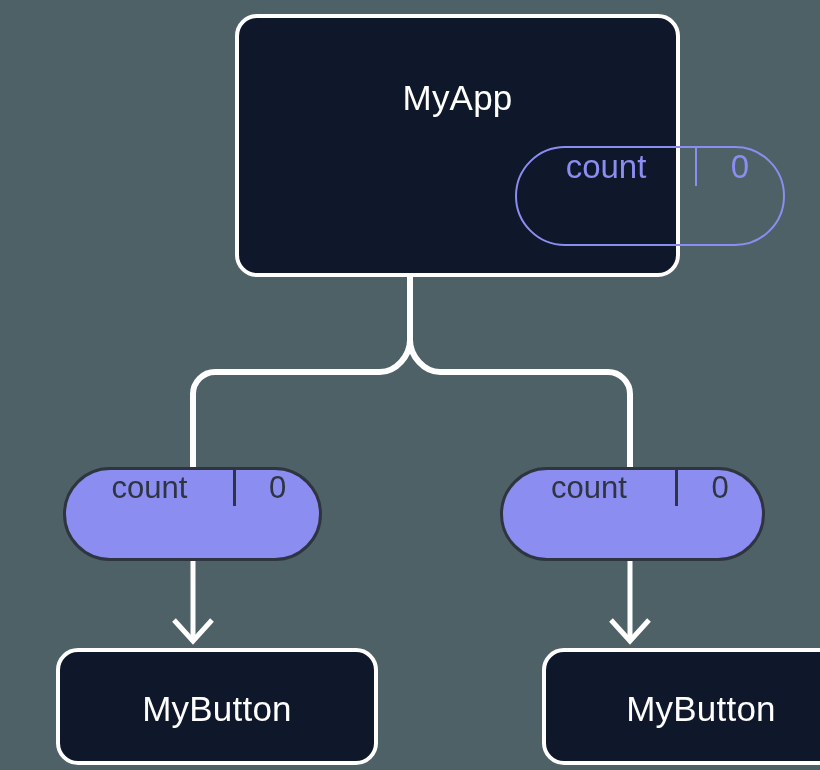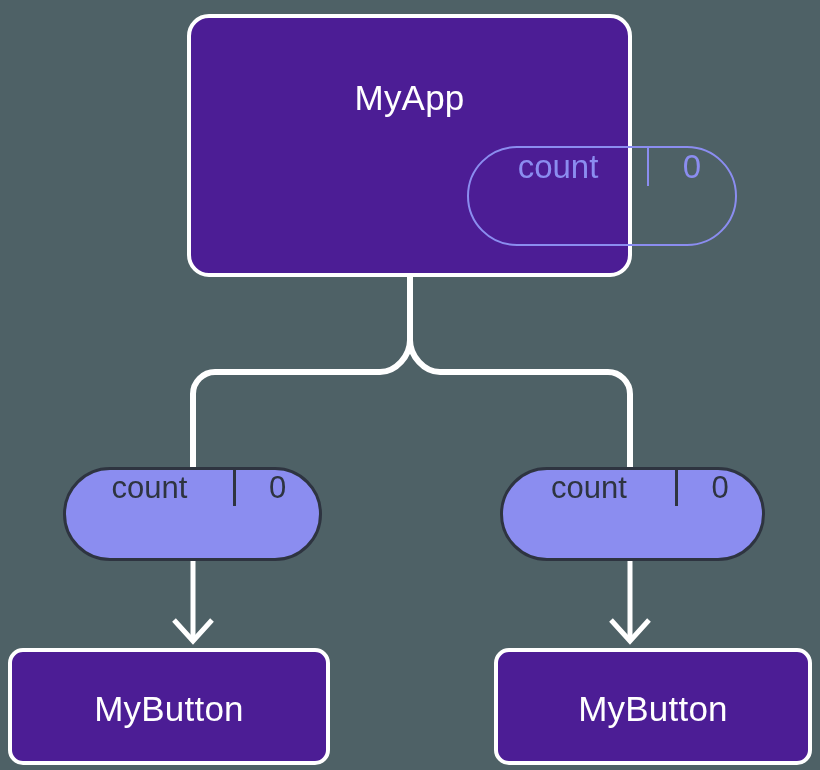--- a/index.html
+++ b/index.html
@@ -24,39 +24,40 @@
     top: 0;
     width: 820px;
     height: 770px;
     pointer-events: none;
   }
 
   
   .node-box {
     position: absolute;
     box-sizing: border-box;
-    background: #4c1d95;
+    background: #0f172a;
     border: 4px solid #ffffff;
     border-radius: 22px;
+    margin-left: 48px;
   }
   .node-title {
     position: absolute;
     left: 0;
     right: 0;
     text-align: center;
     color: #ffffff;
     font-weight: 400;
     letter-spacing: 0.2px;
     white-space: nowrap;
   }
 
   #app-box { left: 187px; top: 14px; width: 445px; height: 263px; }
   #app-title { top: 60px; font-size: 35px; }
 
-  .btn-box { top: 648px; height: 117px; border-radius: 15px; }
+  .btn-box { top: 648px; height: 117px; }
   #btn-box-left  { left: 8px;   width: 322px; }
   #btn-box-right { left: 494px; width: 318px; }
   .btn-title { top: 37px; font-size: 35px; }
 
   
   .pill {
     position: absolute;
     box-sizing: border-box;
     display: flex;
     align-items: flex-start;

